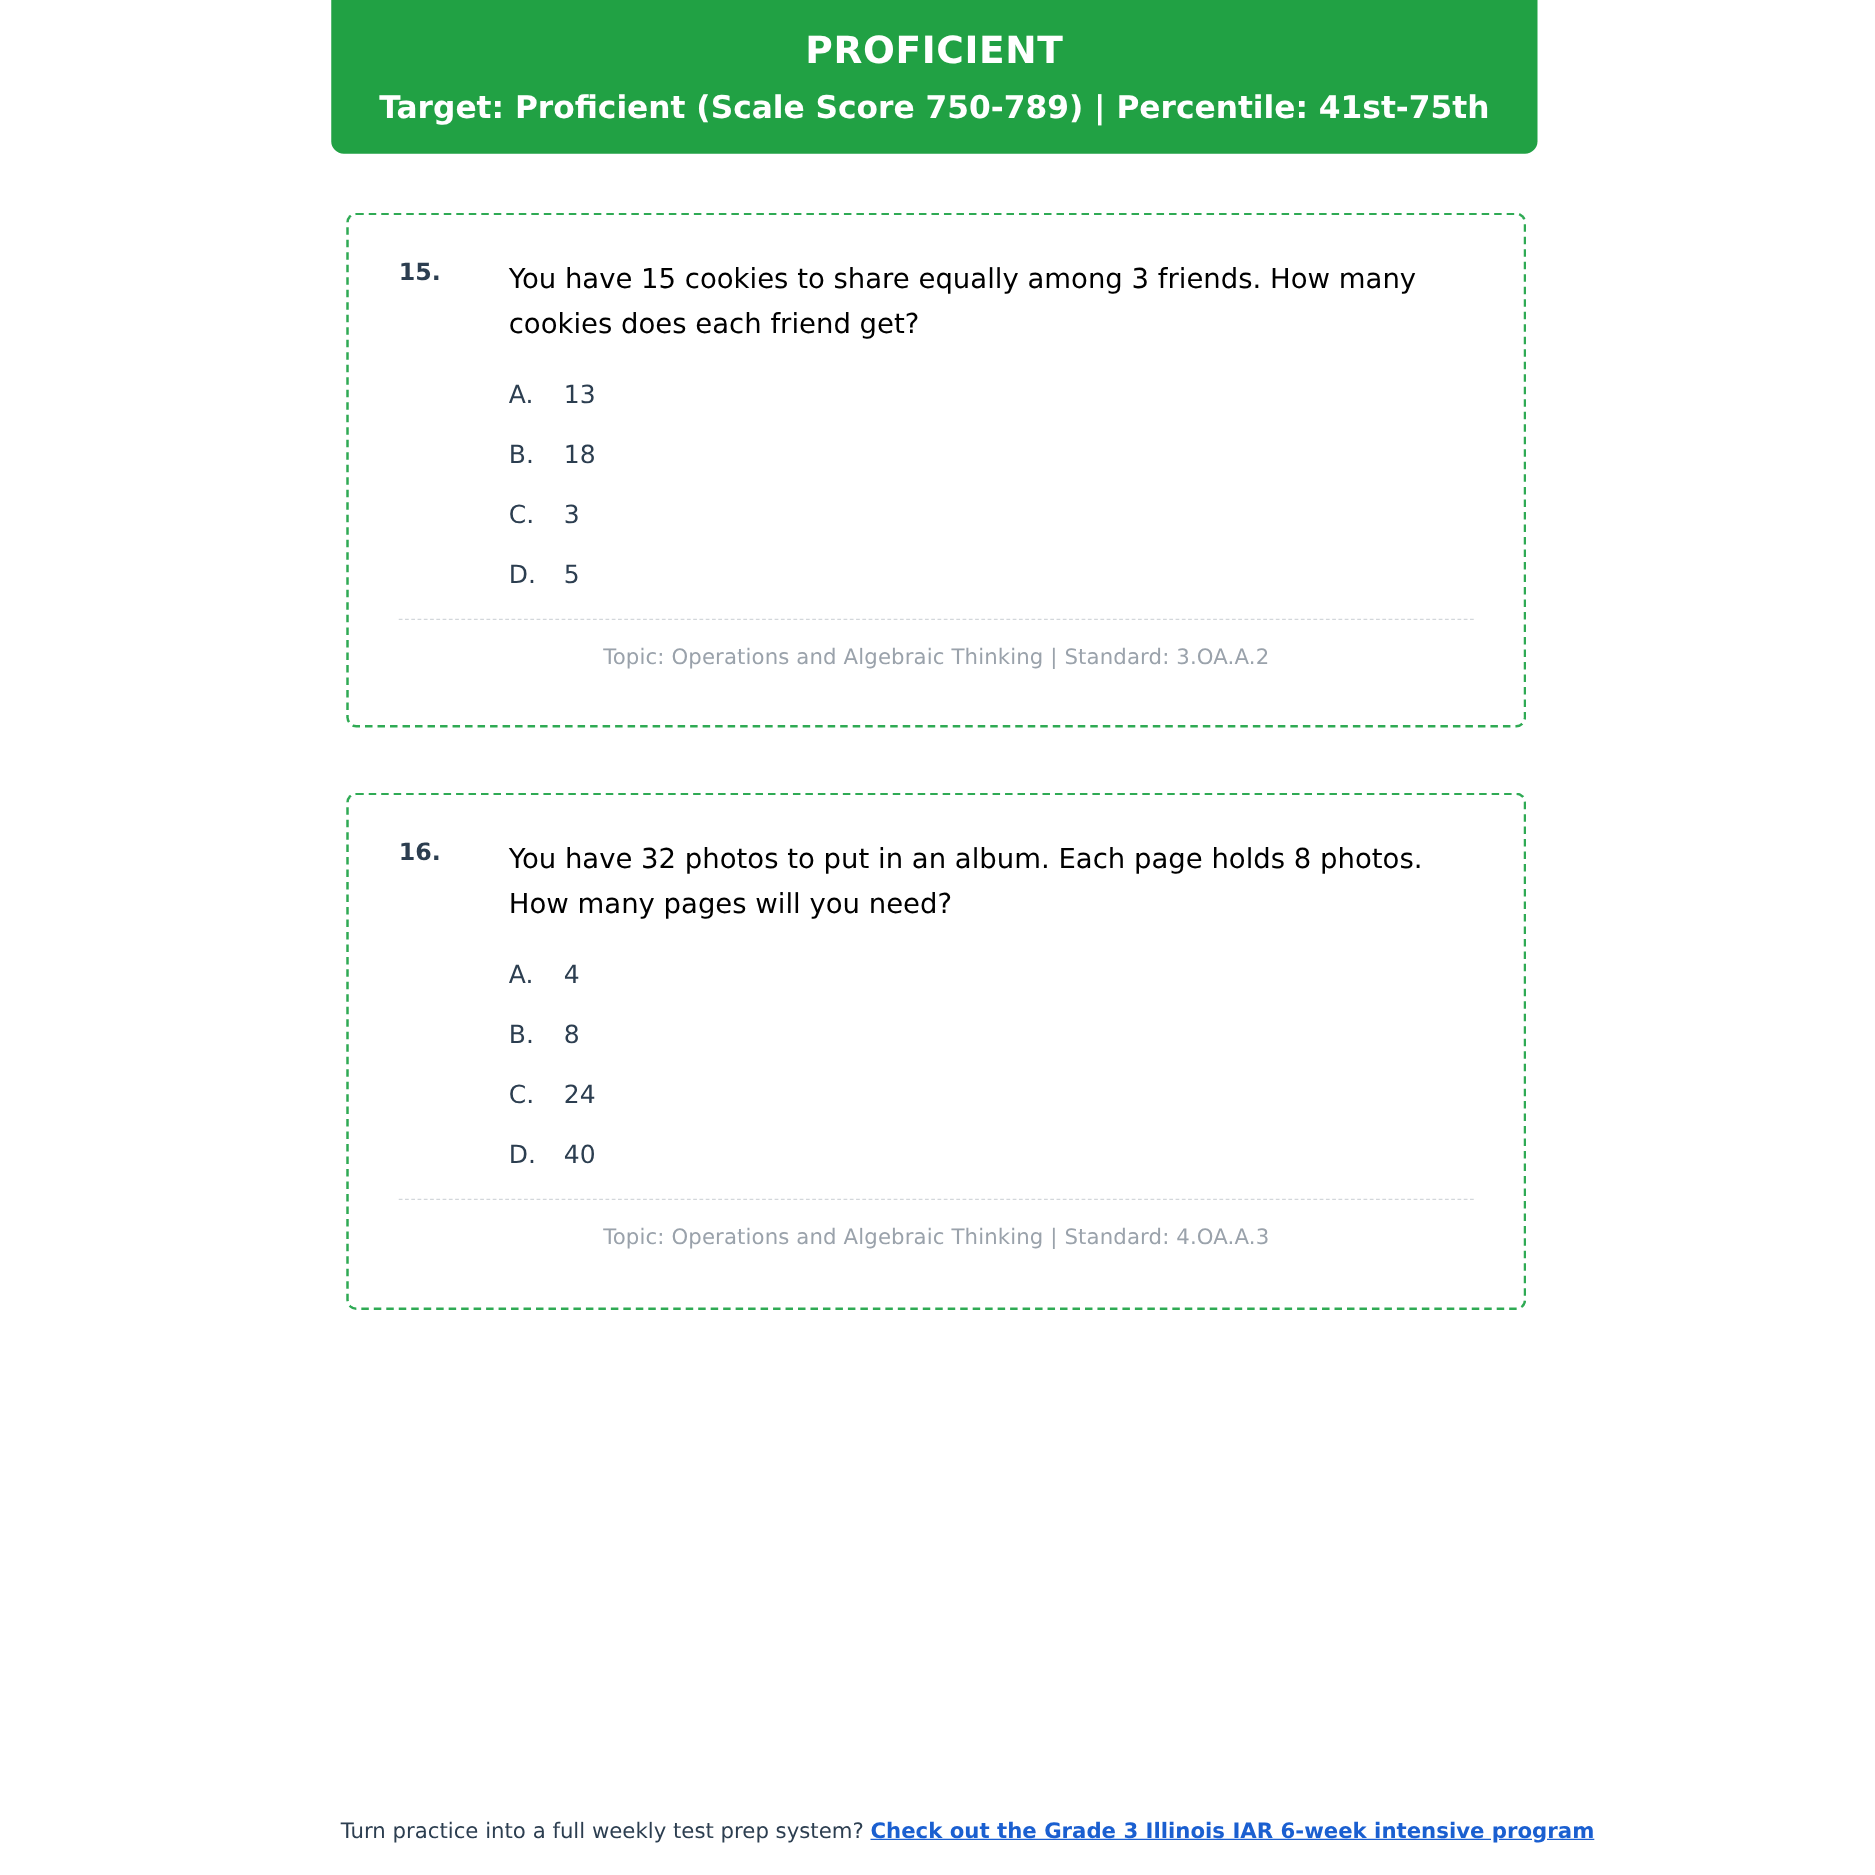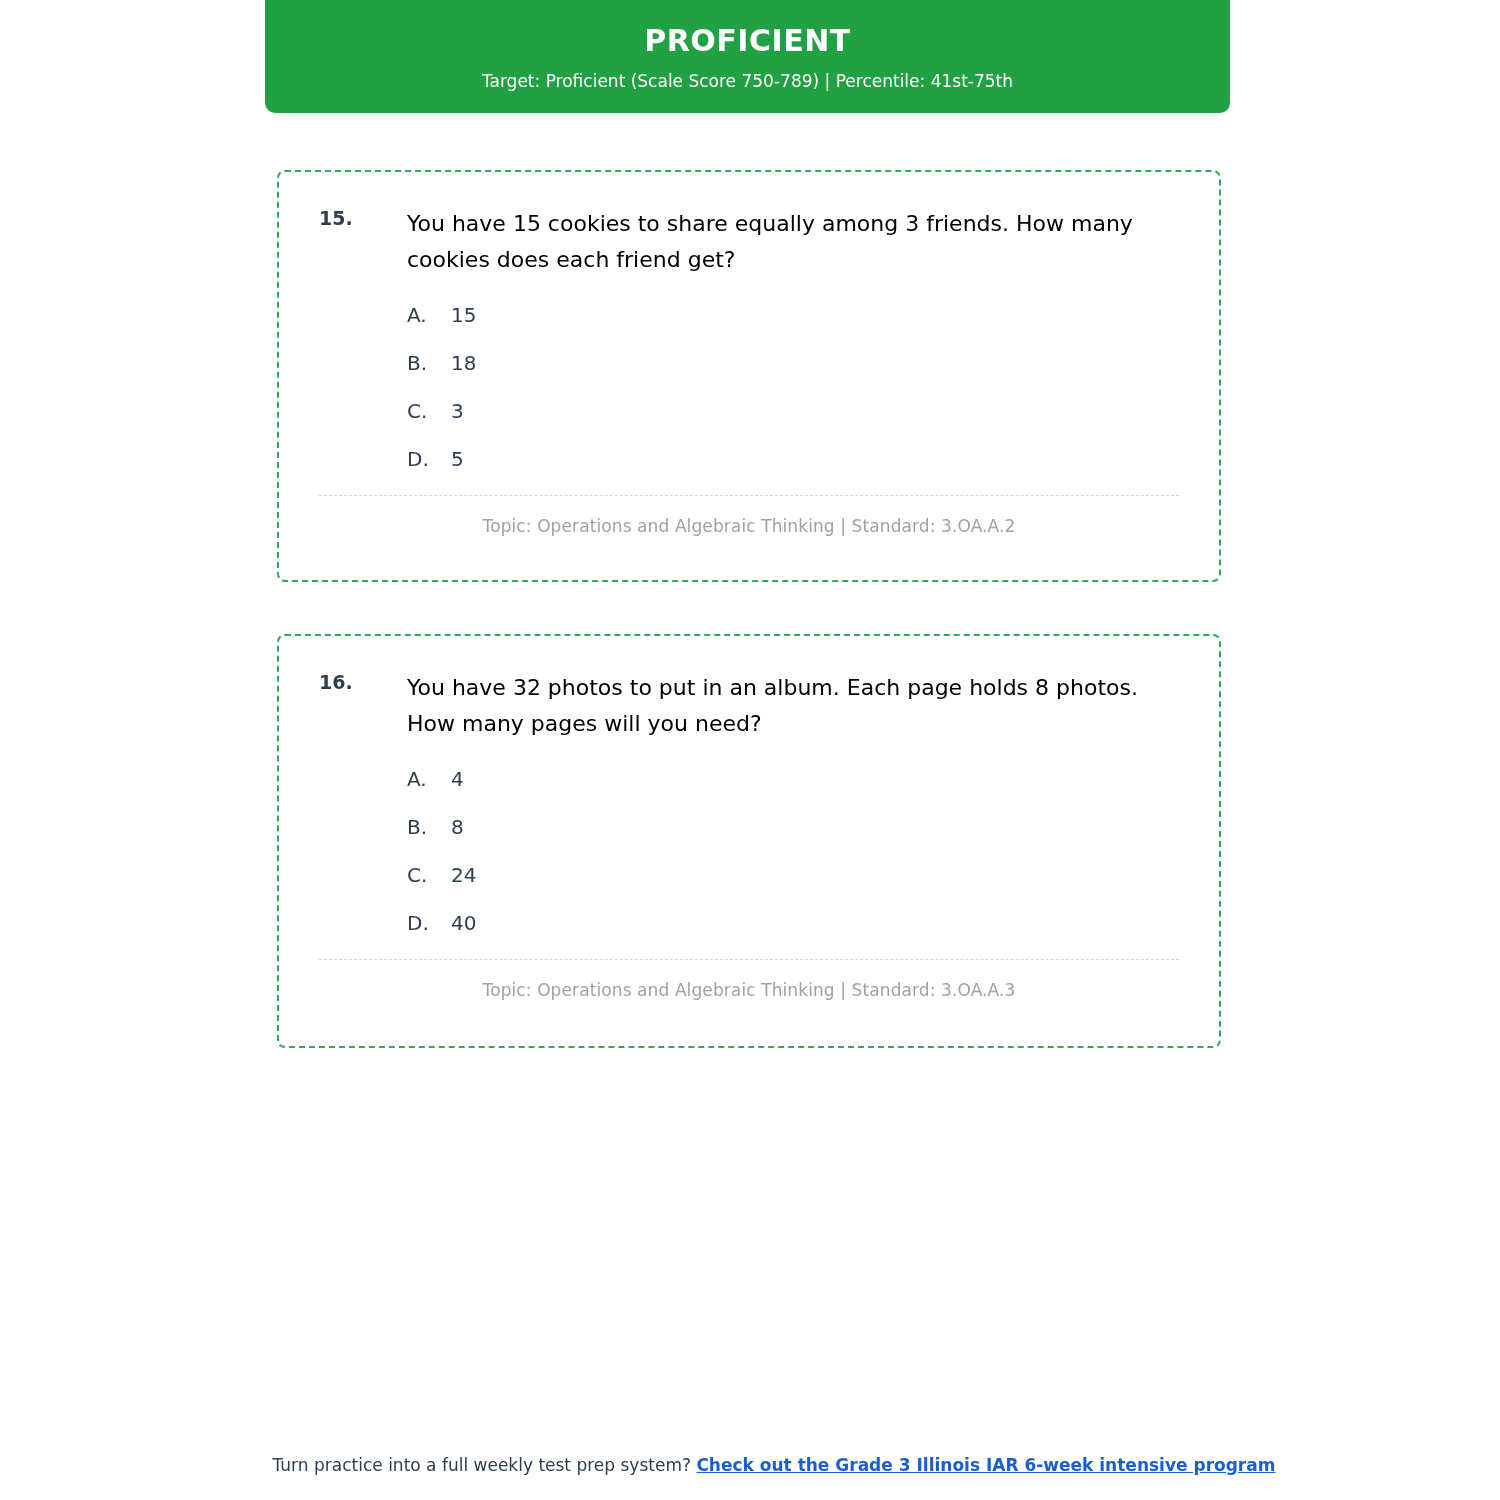--- a/index.html
+++ b/index.html
@@ -36,22 +36,22 @@
     color: #ffffff;
   }
   .banner-title {
     font-size: 30px;
     font-weight: bold;
     letter-spacing: 0.5px;
     margin: 0 0 14px 0;
     line-height: 1.1;
   }
   .banner-sub {
-    font-size: 17px;
-    font-weight: normal;
+    font-size: 25px;
+    font-weight: bold;
     line-height: 1.2;
     margin: 0;
   }
   
   .question-card {
     position: absolute;
     left: 277px;
     width: 944px;
     border: 2px dashed #2faa54;
     border-radius: 8px;
@@ -143,21 +143,21 @@
   </div>
 
   <div class="question-card" id="card-15">
     <div class="q-head">
       <div class="q-number">15.</div>
       <div class="q-text">You have 15 cookies to share equally among 3 friends. How many cookies does each friend get?</div>
     </div>
     <ul class="choices">
       <li class="choice">
         <span class="choice-letter">A.</span>
-        <span class="choice-text">15</span>
+        <span class="choice-text">13</span>
       </li>
       <li class="choice">
         <span class="choice-letter">B.</span>
         <span class="choice-text">18</span>
       </li>
       <li class="choice">
         <span class="choice-letter">C.</span>
         <span class="choice-text">3</span>
       </li>
       <li class="choice">
@@ -186,20 +186,20 @@
       <li class="choice">
         <span class="choice-letter">C.</span>
         <span class="choice-text">24</span>
       </li>
       <li class="choice">
         <span class="choice-letter">D.</span>
         <span class="choice-text">40</span>
       </li>
     </ul>
     <hr class="meta-divider">
-    <div class="q-meta">Topic: Operations and Algebraic Thinking  |  Standard: 3.OA.A.3</div>
+    <div class="q-meta">Topic: Operations and Algebraic Thinking  |  Standard: 4.OA.A.3</div>
   </div>
 
   <div class="footer">
     <span>Turn practice into a full weekly test prep system? </span><a class="footer-link">Check out the Grade 3 Illinois IAR 6-week intensive program</a>
   </div>
 
 </div>
 
 </body></html>

